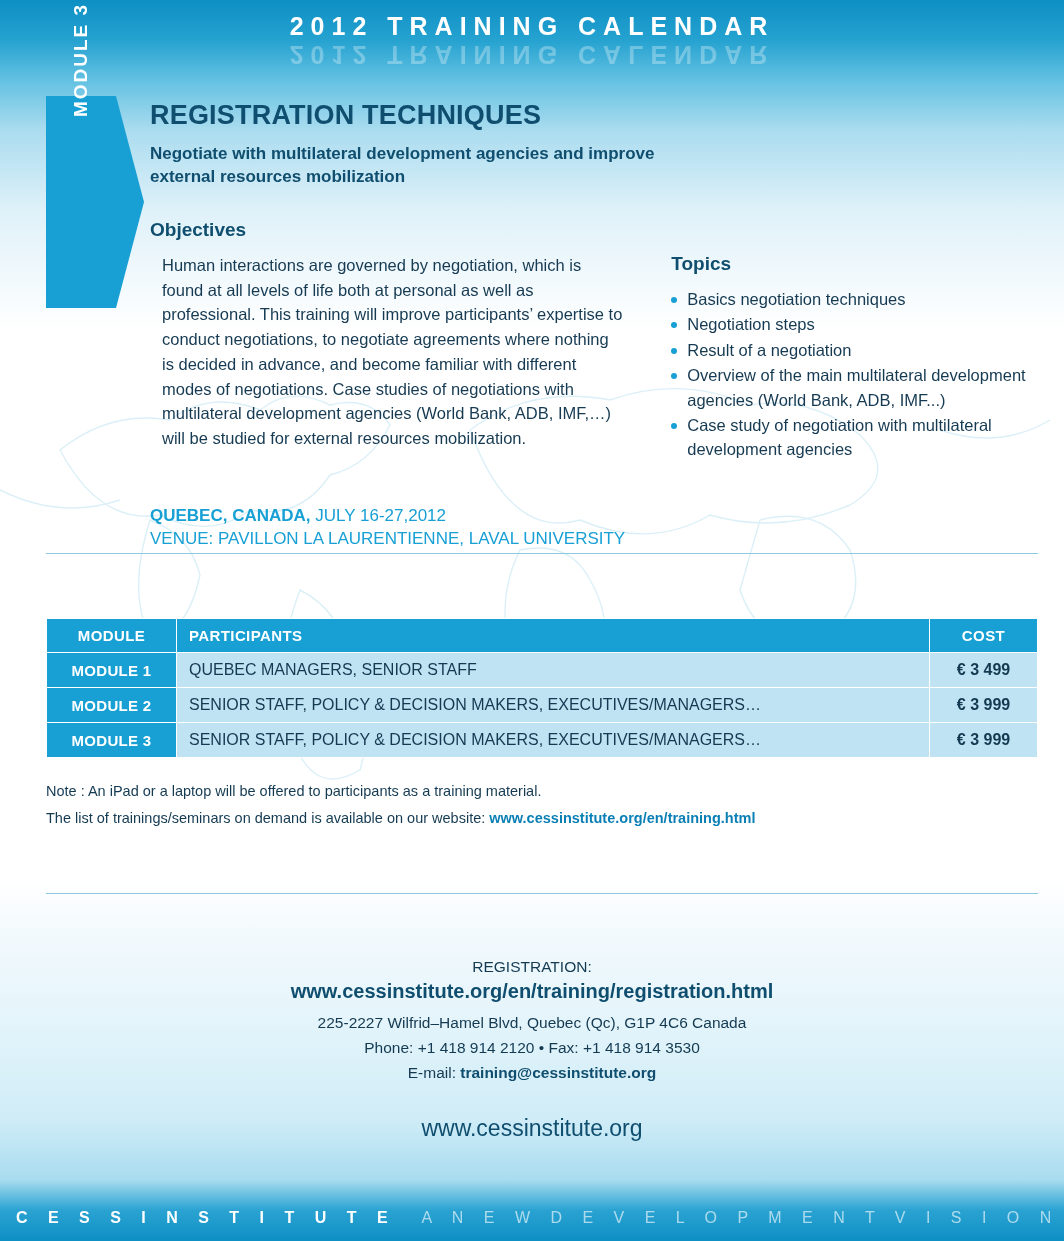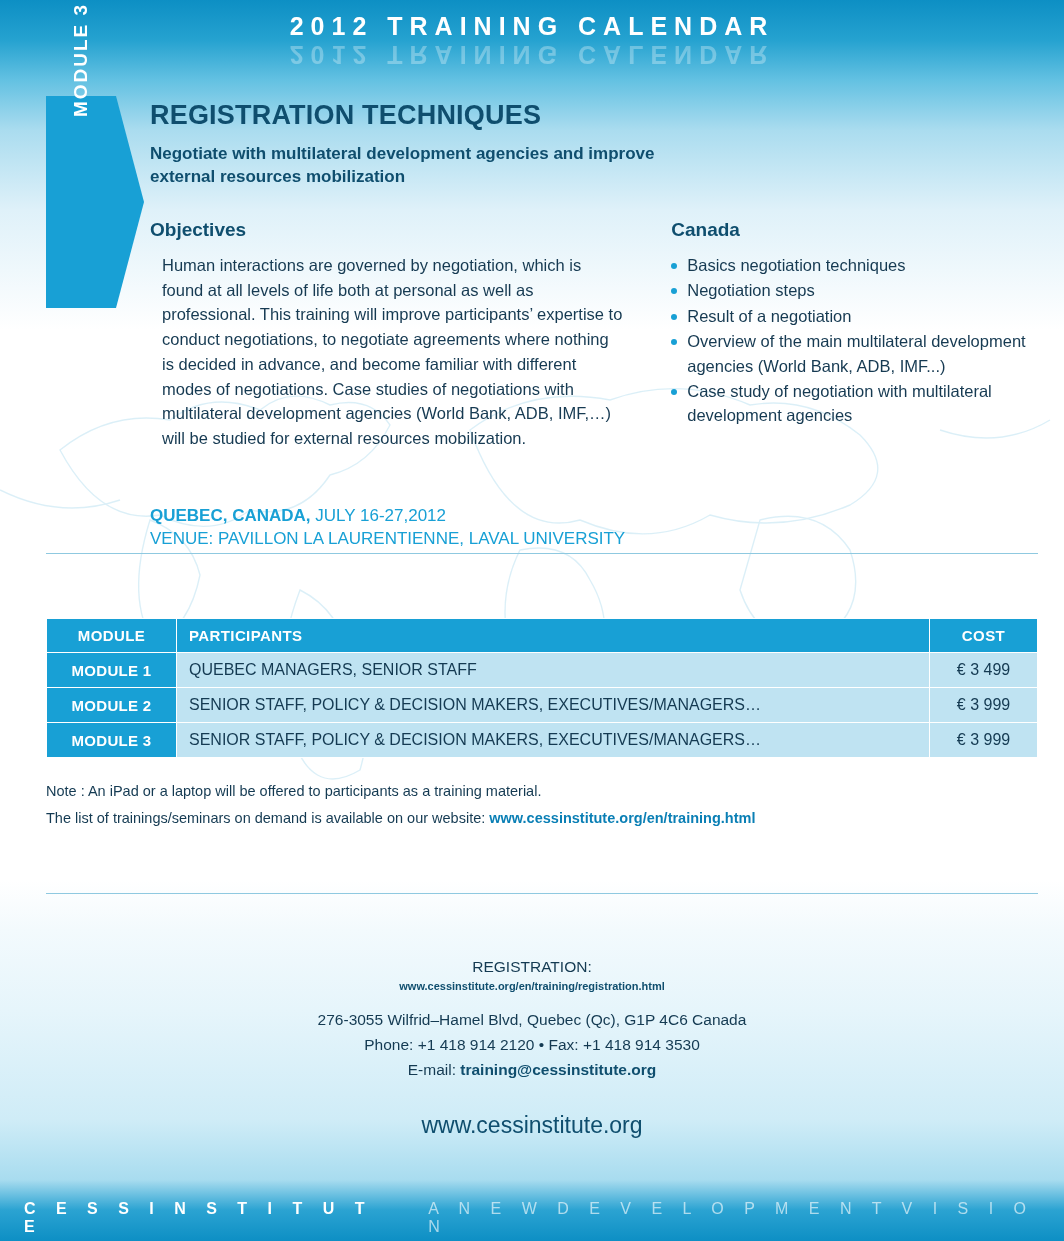--- a/index.html
+++ b/index.html
@@ -117,21 +117,21 @@
   }
   .course-sub {
     color: #0f4e6e;
     font-size: 17px;
     font-weight: bold;
     line-height: 1.35;
     max-width: 560px;
     margin: 0 0 30px 0;
   }
 
-  .cols { display: flex; gap: 36px; }
+  .cols { display: flex; gap: 36px; align-items: flex-end; }
   .col-left { width: 500px; }
   .col-right { width: 380px; }
 
   .sec-head {
     color: #0f4e6e;
     font-size: 19px;
     font-weight: bold;
     margin: 0 0 12px 0;
   }
   .objectives-text {
@@ -204,21 +204,21 @@
   }
   .table td.c-module {
     background: #18a0d5;
     color: #ffffff;
     font-weight: bold;
     text-align: center;
     font-size: 15px;
     letter-spacing: 0.3px;
   }
   .table td.c-part { background: #bfe3f2; font-size: 16px; }
-  .table td.c-cost { background: #bfe3f2; font-weight: normal; text-align: center; font-size: 16px; }
+  .table td.c-cost { background: #bfe3f2; font-weight: bold; text-align: center; font-size: 16px; }
 
   
   .notes {
     position: absolute;
     left: 46px;
     top: 778px;
     width: 992px;
     color: #143a52;
     font-size: 14.5px;
     line-height: 1.85;
@@ -232,21 +232,21 @@
   
   .footer-block {
     position: absolute;
     left: 0;
     top: 958px;
     width: 1064px;
     text-align: center;
     color: #143a52;
   }
   .reg-label { font-size: 15.5px; margin-bottom: 4px; }
-  .reg-url { font-size: 11px; font-weight: bold; color: #0f4e6e; margin-bottom: 16px; }
+  .reg-url { font-size: 20px; font-weight: bold; color: #0f4e6e; margin-bottom: 8px; }
   .addr { font-size: 15.5px; line-height: 1.6; }
   .addr b { color: #0f4e6e; }
   .site {
     margin-top: 30px;
     font-size: 23px;
     color: #0f4e6e;
   }
 
   
   .bottom-bar {
@@ -256,21 +256,21 @@
     width: 1064px;
     height: 46px;
     display: flex;
     align-items: center;
   }
   .bb-left {
     color: #ffffff;
     font-weight: bold;
     font-size: 16px;
     letter-spacing: 8px;
-    padding-left: 24px;
+    padding-left: 16px;
   }
   .bb-right {
     color: rgba(255,255,255,0.62);
     font-size: 16px;
     letter-spacing: 8px;
     padding-left: 26px;
   }
 </style>
 </head>
 <body>
@@ -300,21 +300,21 @@
   <div class="content">
     <h1 class="course-title">REGISTRATION TECHNIQUES</h1>
     <div class="course-sub">Negotiate with multilateral development agencies and improve external resources mobilization</div>
 
     <div class="cols">
       <div class="col-left">
         <div class="sec-head">Objectives</div>
         <p class="objectives-text">Human interactions are governed by negotiation, which is found at all levels of life both at personal as well as professional. This training will improve participants’ expertise to conduct negotiations, to negotiate agreements where nothing is decided in advance, and become familiar with different modes of negotiations. Case studies of negotiations with multilateral development agencies (World Bank, ADB, IMF,…)  will be studied for external resources mobilization.</p>
       </div>
       <div class="col-right">
-        <div class="sec-head">Canada</div>
+        <div class="sec-head">Topics</div>
         <ul class="topics">
           <li>Basics negotiation techniques</li>
           <li>Negotiation steps</li>
           <li>Result of a negotiation</li>
           <li>Overview of the main multilateral development agencies (World Bank, ADB, IMF...)</li>
           <li>Case study of negotiation with multilateral development agencies</li>
         </ul>
       </div>
     </div>
 
@@ -361,21 +361,21 @@
       <span>The list of trainings/seminars on demand is available on our website: </span><a class="link" href="#">www.cessinstitute.org/en/training.html</a>
     </div>
   </div>
 
   <div class="rule r2"></div>
 
   <div class="footer-block">
     <div class="reg-label">REGISTRATION:</div>
     <div class="reg-url">www.cessinstitute.org/en/training/registration.html</div>
     <div class="addr">
-      <div>276-3055 Wilfrid–Hamel Blvd, Quebec (Qc), G1P  4C6 Canada</div>
+      <div>225-2227 Wilfrid–Hamel Blvd, Quebec (Qc), G1P  4C6 Canada</div>
       <div>Phone: +1 418 914 2120 • Fax: +1 418 914 3530</div>
       <div>
         <span>E-mail: </span><b>training@cessinstitute.org</b>
       </div>
     </div>
     <div class="site">www.cessinstitute.org</div>
   </div>
 
   <div class="bottom-bar">
     <div class="bb-left">C E S S    I N S T I T U T E</div>

